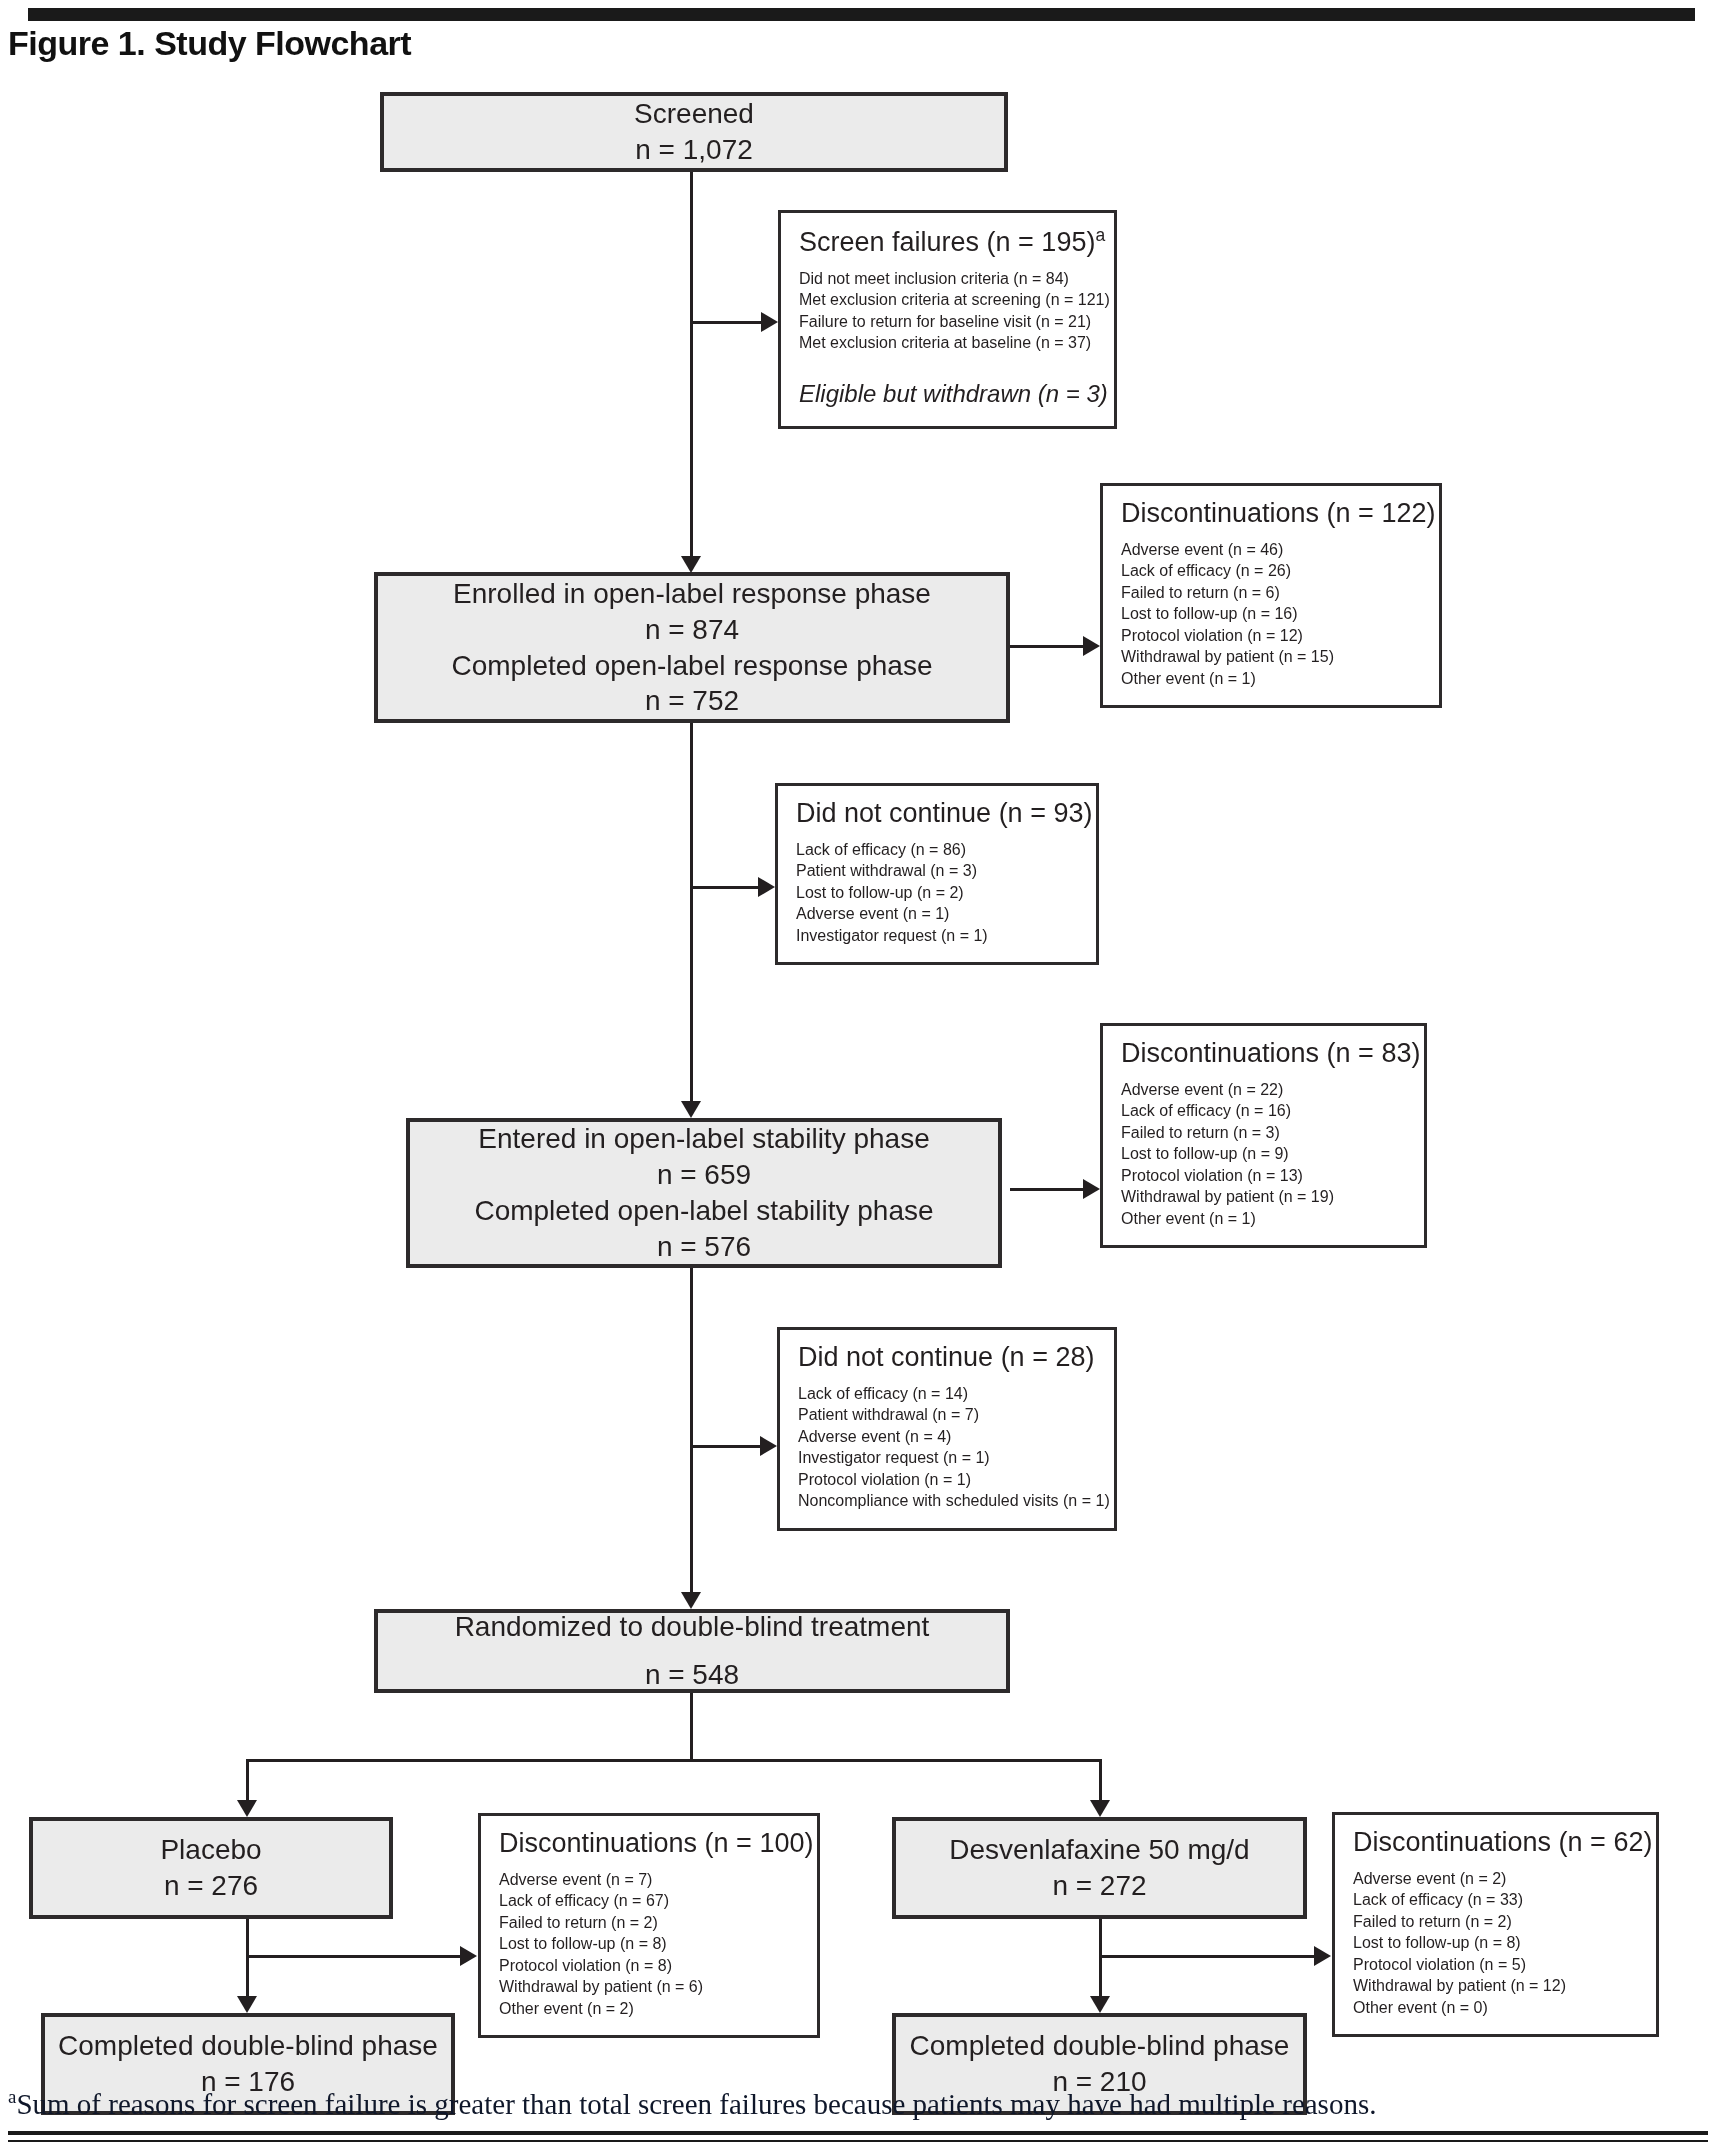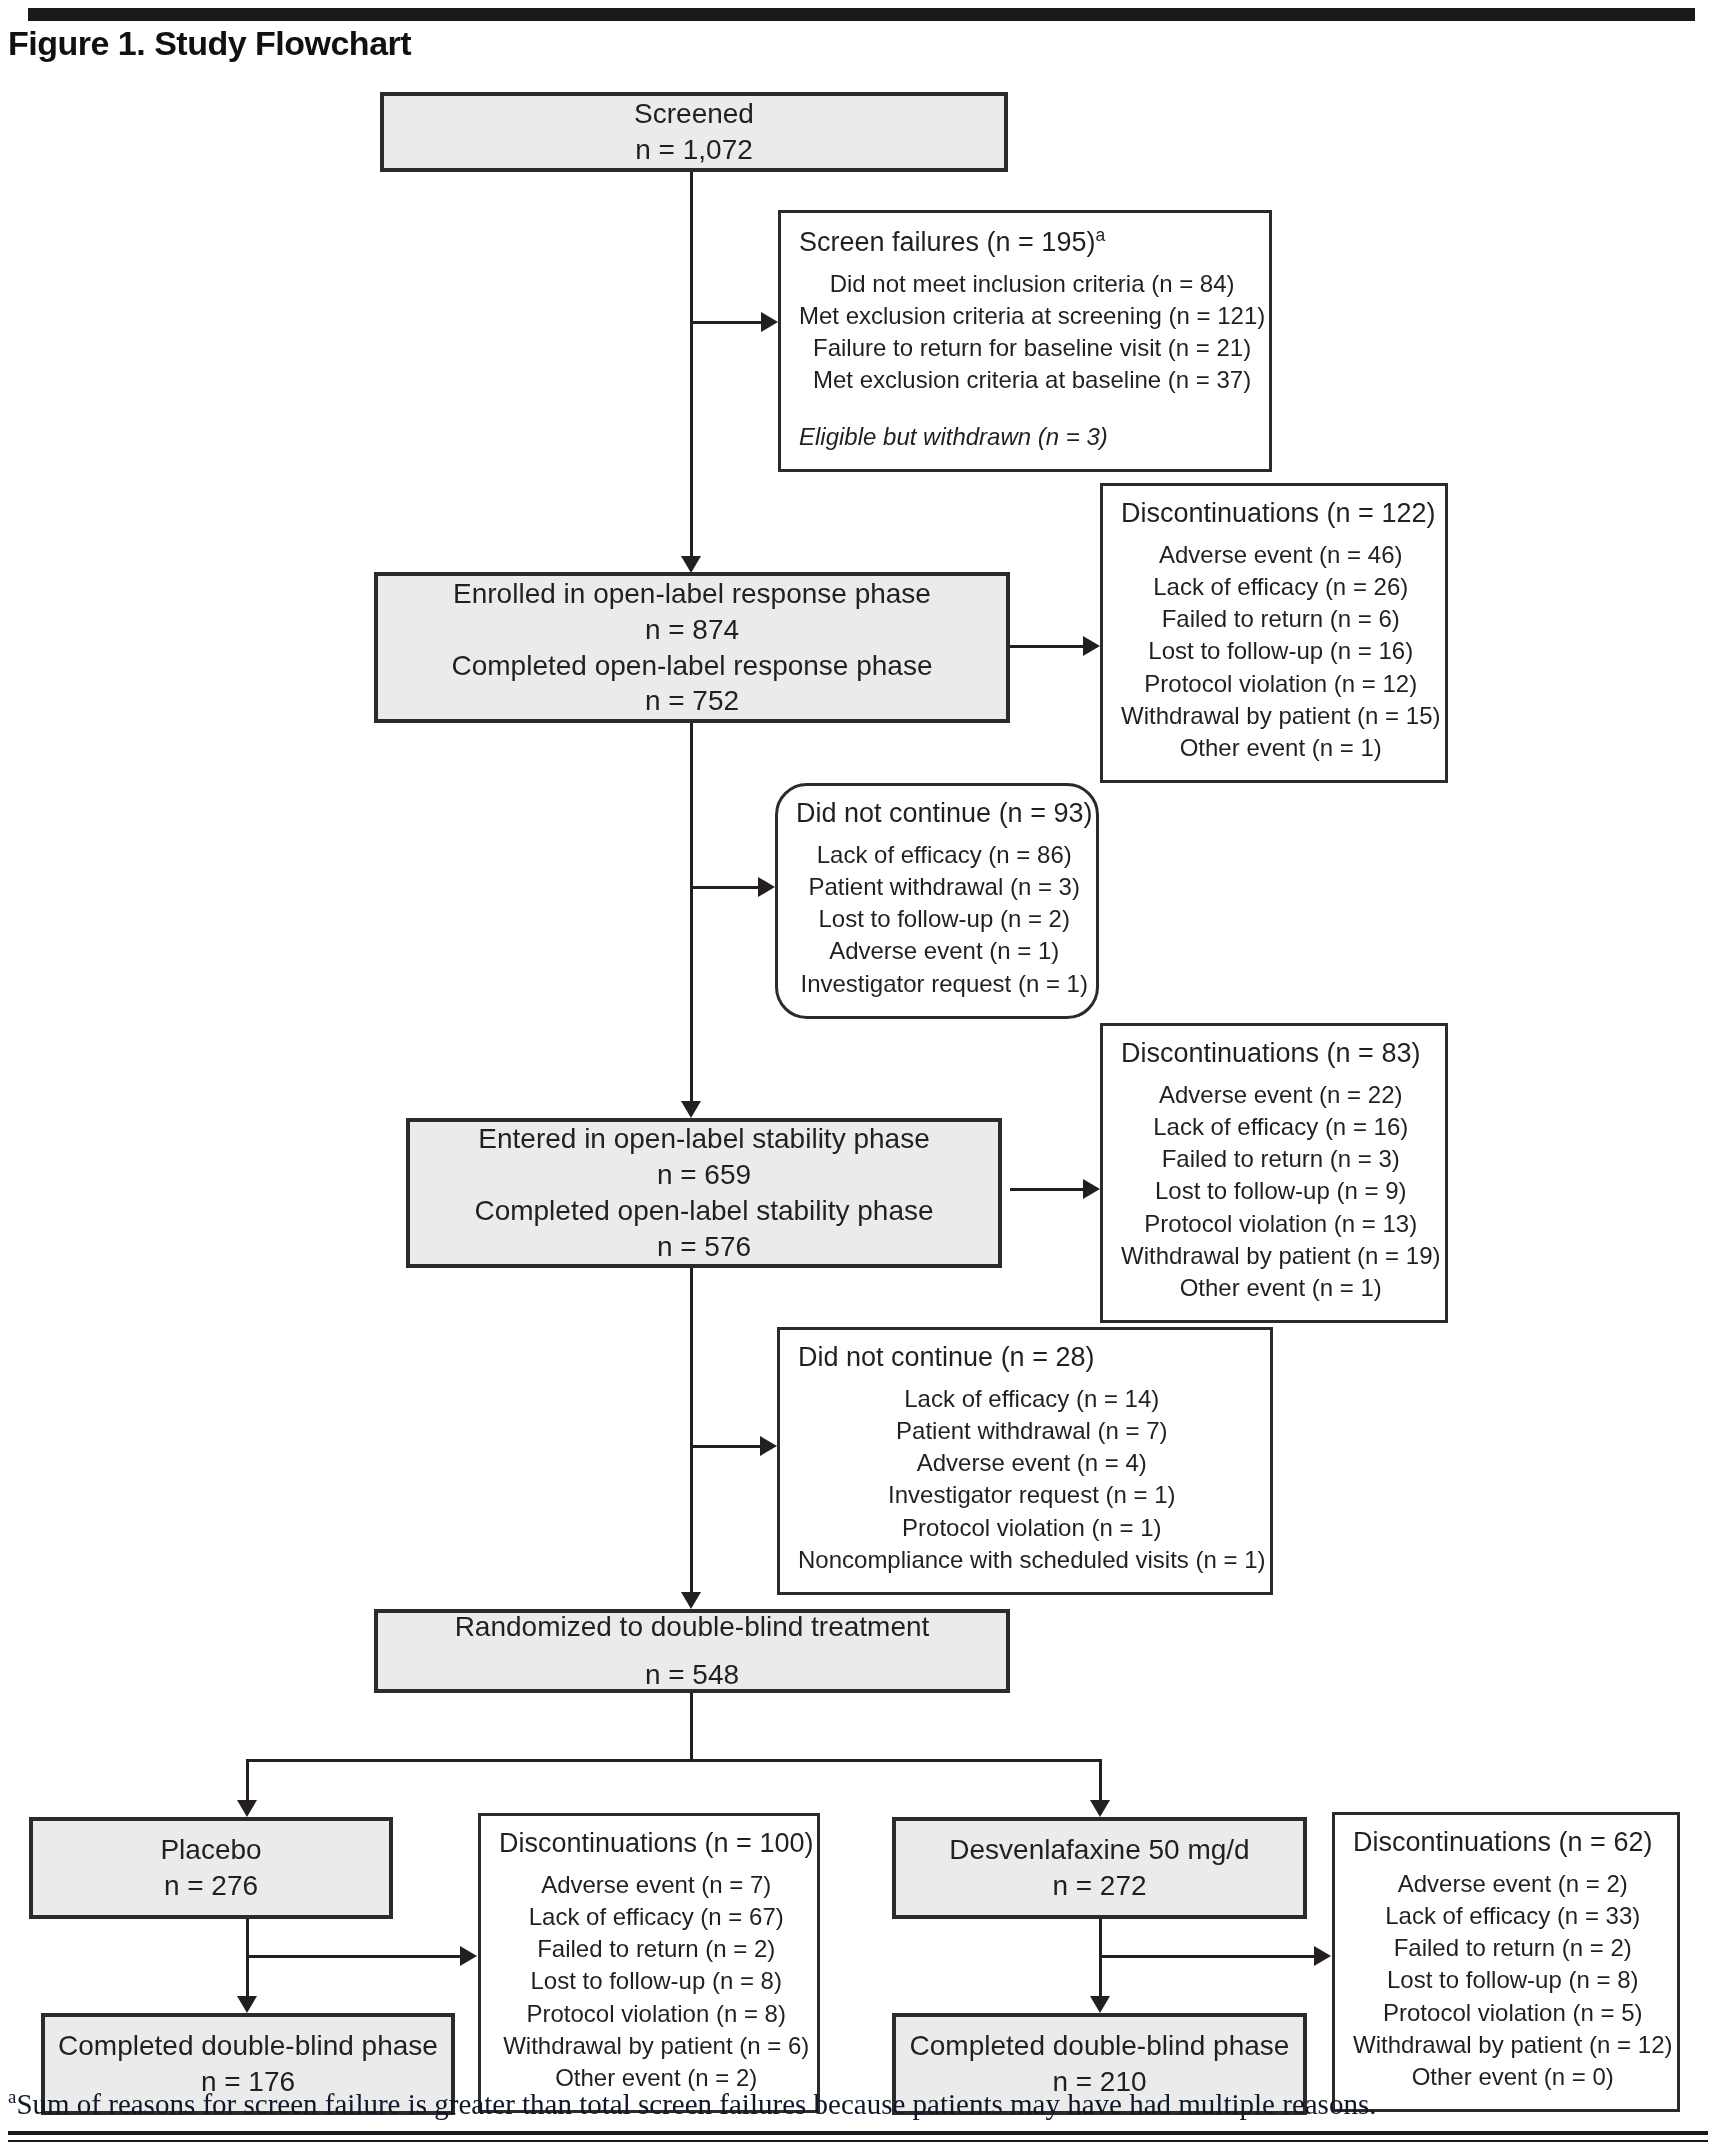--- a/index.html
+++ b/index.html
@@ -6,21 +6,21 @@
   #figure{position:relative;width:1723px;height:2149px;background:#ffffff;
           font-family:"Liberation Sans",sans-serif;color:#231f20;overflow:hidden;}
   .toprule{position:absolute;left:28px;top:8px;width:1667px;height:13px;background:#1a1a1a;}
   .title{position:absolute;left:8px;top:24px;font-size:34px;font-weight:bold;color:#111111;letter-spacing:-0.5px;}
   .gbox{position:absolute;background:#ebebeb;border:4px solid #2d2a2b;box-sizing:border-box;
         display:flex;flex-direction:column;align-items:center;justify-content:center;
         text-align:center;font-size:28px;line-height:1.28;}
   .wbox{position:absolute;background:#ffffff;border:3px solid #2d2a2b;box-sizing:border-box;
         padding:12px 4px 16px 18px;width:max-content;}
   .wbox .heading{font-size:27px;margin-bottom:10px;}
-  .wbox .item{font-size:24px;line-height:1.34;text-align:center;}
+  .wbox .item{font-size:16px;line-height:1.34;}
   .withdrawn{font-size:24px;line-height:1.34;font-style:italic;margin-top:24px;}
   .vline,.hline{position:absolute;background:#231f20;}
   .arrow-right{position:absolute;width:0;height:0;border-top:10px solid transparent;
                border-bottom:10px solid transparent;border-left:17px solid #231f20;}
   .arrow-down{position:absolute;width:0;height:0;border-left:10px solid transparent;
               border-right:10px solid transparent;border-top:17px solid #231f20;}
   .footnote{position:absolute;left:8px;top:2086px;font-family:"Liberation Serif",serif;
             font-size:29px;color:#0f172a;}
   .botrule1{position:absolute;left:8px;top:2131px;width:1700px;height:4px;background:#1a1a1a;}
   .botrule2{position:absolute;left:8px;top:2140px;width:1700px;height:2px;background:#1a1a1a;}
@@ -75,21 +75,21 @@
         <div class="item">Adverse event (n = 46)</div>
         <div class="item">Lack of efficacy (n = 26)</div>
         <div class="item">Failed to return (n = 6)</div>
         <div class="item">Lost to follow-up (n = 16)</div>
         <div class="item">Protocol violation (n = 12)</div>
         <div class="item">Withdrawal by patient (n = 15)</div>
         <div class="item">Other event (n = 1)</div>
       </div>
   </div>
 
-  <div class="wbox" style="left:775px;top:783px;border-radius:32px;">
+  <div class="wbox" style="left:775px;top:783px;">
     <div class="heading">Did not continue (n = 93)</div>
     <div>
         <div class="item">Lack of efficacy (n = 86)</div>
         <div class="item">Patient withdrawal (n = 3)</div>
         <div class="item">Lost to follow-up (n = 2)</div>
         <div class="item">Adverse event (n = 1)</div>
         <div class="item">Investigator request (n = 1)</div>
       </div>
   </div>
 

